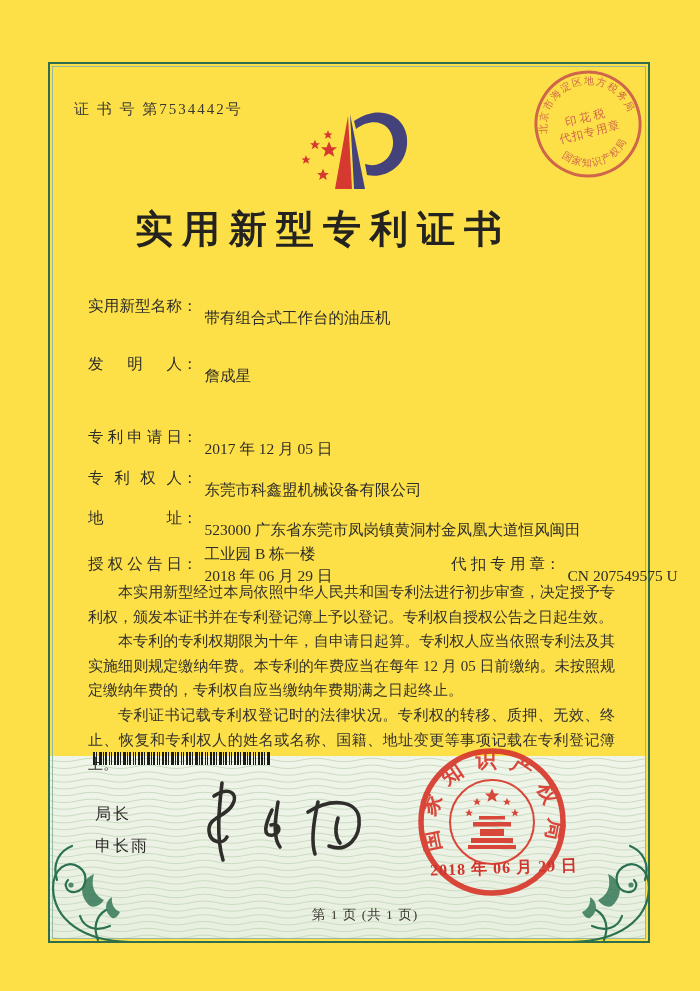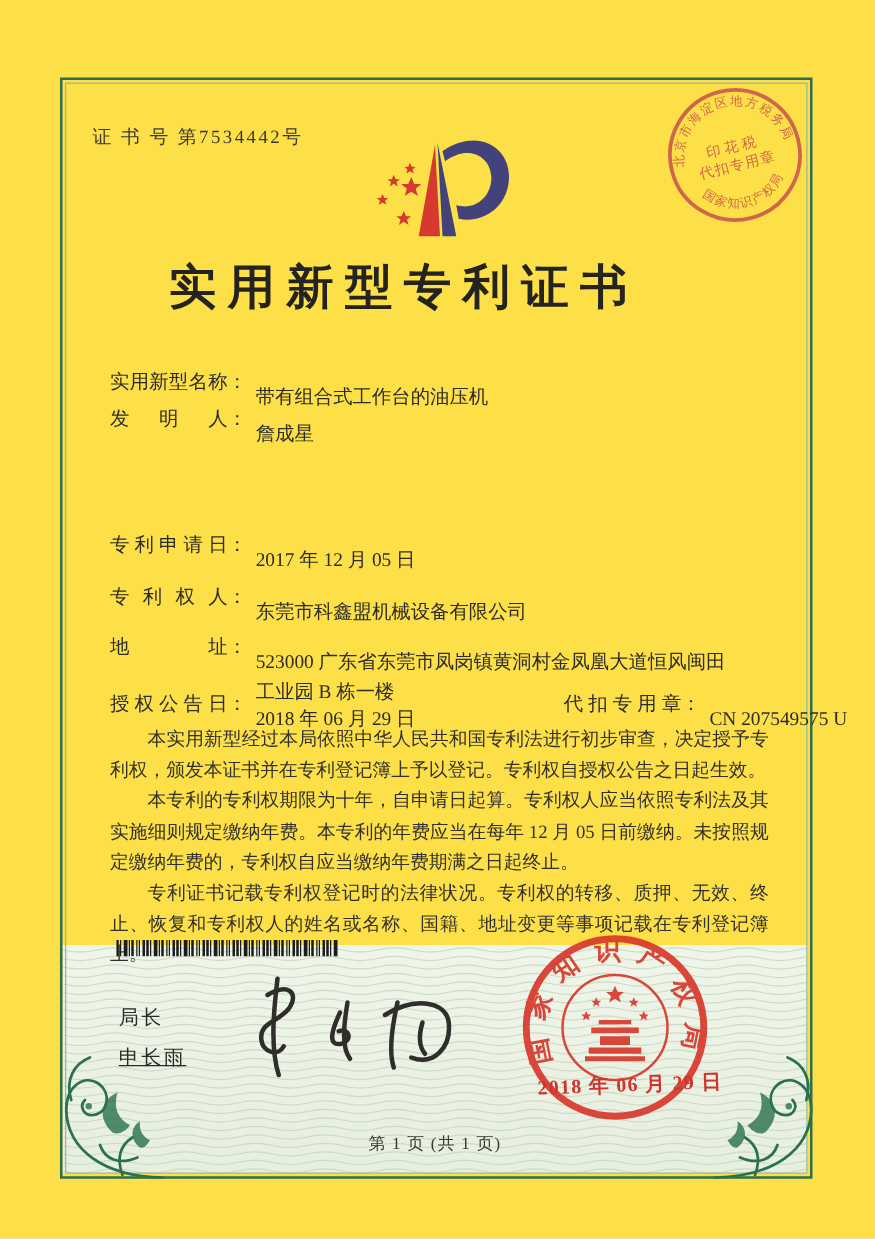--- a/index.html
+++ b/index.html
@@ -42,30 +42,30 @@
   .paras p{ margin:0; text-indent:2em; }
   .barcode{ position:absolute; left:93px; top:752px; }
   .green-zone{
     position:absolute; left:50px; top:756px; width:596px; height:183px;
     background:linear-gradient(#f0f5ea,#e7efdf);
   }
   .waves{ position:absolute; left:0; top:0; }
   .issuer-title{ position:absolute; left:95px; top:804px; font-size:16px;
     font-family:"Liberation Sans","DejaVu Sans",sans-serif; color:#2c2a27; letter-spacing:2px;}
   .issuer-name{ position:absolute; left:95px; top:836px; font-size:16px;
-    font-family:"Liberation Sans","DejaVu Sans",sans-serif; color:#2c2a27; letter-spacing:2px;text-decoration:underline;}
+    font-family:"Liberation Sans","DejaVu Sans",sans-serif; color:#2c2a27; letter-spacing:2px;}
   .signature{ position:absolute; left:192px; top:780px; }
   .seal{ position:absolute; left:412px; top:742px; opacity:.92; }
   .seal-date{
     position:absolute; left:430px; top:858px; transform:rotate(-2deg);
     color:#d0342c; font-size:16px; font-weight:600; letter-spacing:1px; white-space:nowrap;
   }
   .footer{
     position:absolute; left:50px; top:906px; width:596px; text-align:center;
-    font-size:13.5px; color:#3a3833; letter-spacing:1px;
+    font-size:13.5px; color:#3a3833; letter-spacing:1px;padding-left:17px;
   }
   .corner{ position:absolute; bottom:44px; }
   .corner.left{ left:38px; }
   .corner.right{ right:36px; transform:scaleX(-1); }
   svg text{ font-family:"Liberation Serif","DejaVu Serif",serif; }
 </style>
 </head>
 <body>
 
 <div class="page">
@@ -138,21 +138,21 @@
     </text>
     <text x="0" y="-3" text-anchor="middle" font-size="11.5" fill="#c9564c" letter-spacing="3">印花税</text>
     <text x="0" y="12" text-anchor="middle" font-size="11.5" fill="#c9564c" letter-spacing="1">代扣专用章</text>
   </svg>
 
   <div class="title">实用新型专利证书</div>
 
   <div class="fieldrow" style="top:294px">
     <span class="flabel">实用新型名称</span><span class="fcolon">：</span><span class="fvalue">带有组合式工作台的油压机</span>
   </div>
-  <div class="fieldrow" style="top:324px">
+  <div class="fieldrow" style="top:352px">
     <span class="flabel">发明人</span><span class="fcolon">：</span><span class="fvalue">詹成星</span>
   </div>
   <div class="fieldrow" style="top:425px">
     <span class="flabel">专利申请日</span><span class="fcolon">：</span><span class="fvalue">2017 年 12 月 05 日</span>
   </div>
   <div class="fieldrow" style="top:466px">
     <span class="flabel">专利权人</span><span class="fcolon">：</span><span class="fvalue">东莞市科鑫盟机械设备有限公司</span>
   </div>
   <div class="fieldrow" style="top:506px">
     <span class="flabel">地址</span><span class="fcolon">：</span><span class="fvalue"><span style="display:block">523000 广东省东莞市凤岗镇黄洞村金凤凰大道恒风闽田</span><span style="display:block">工业园 B 栋一楼</span></span>

